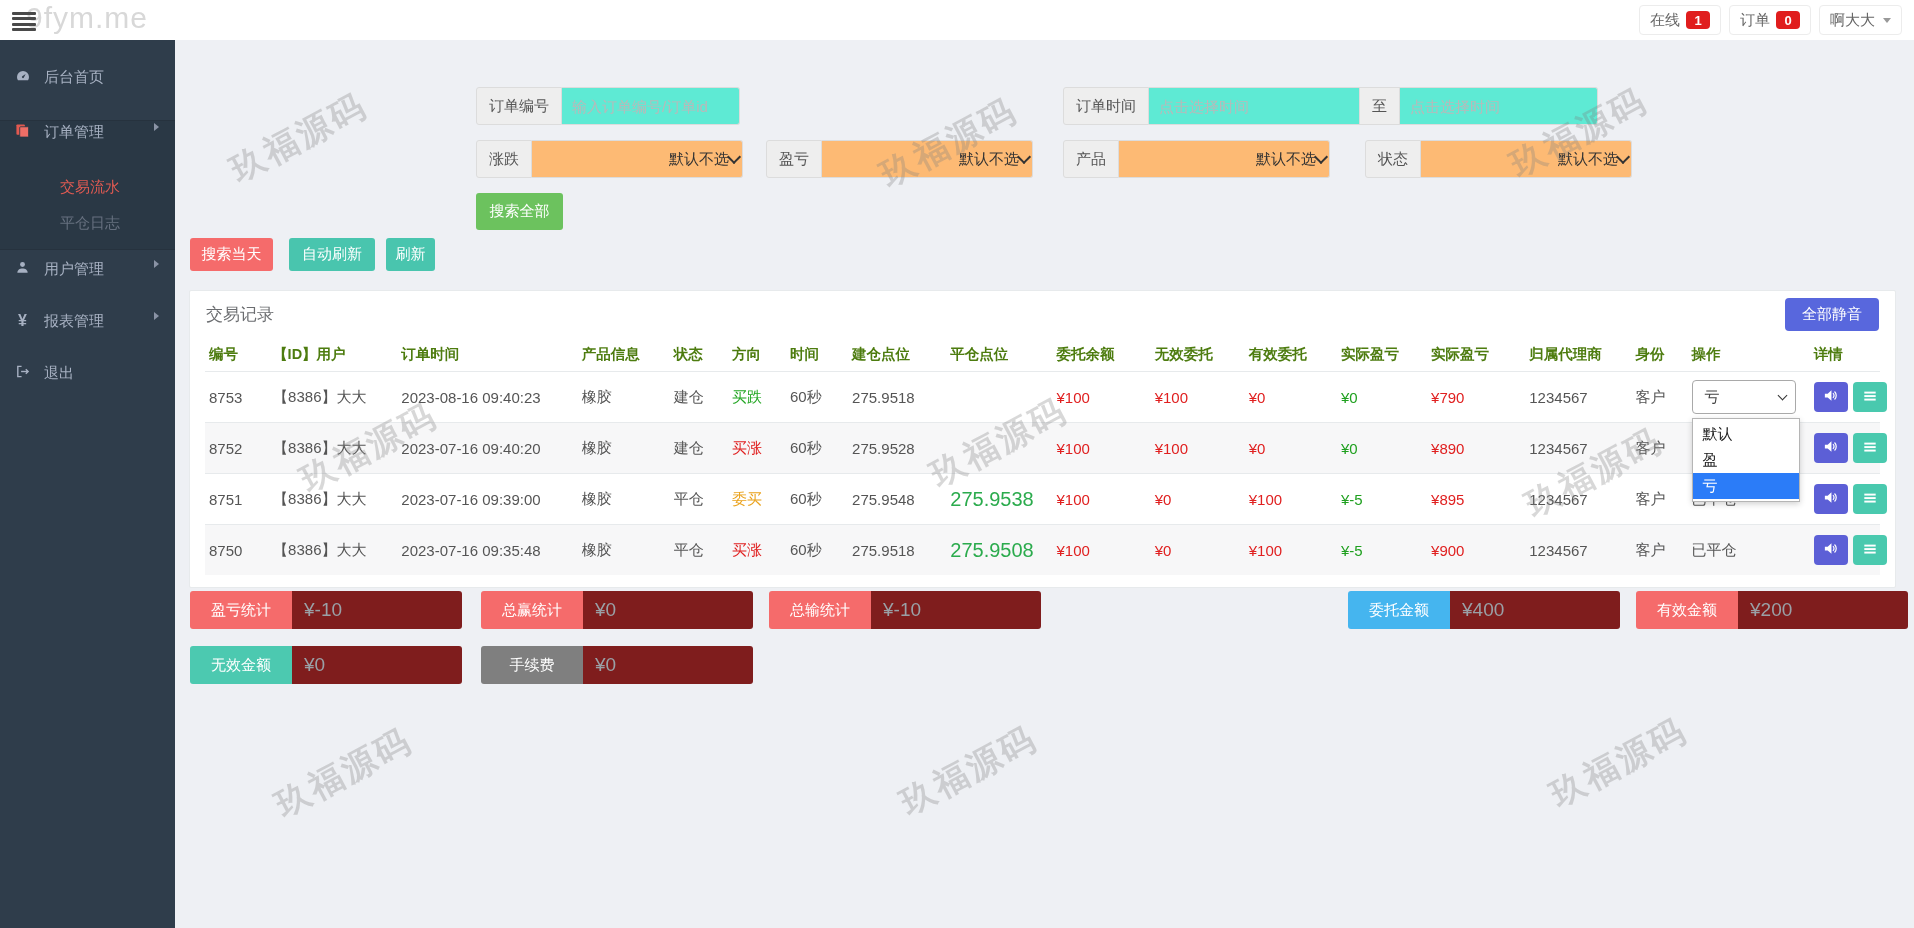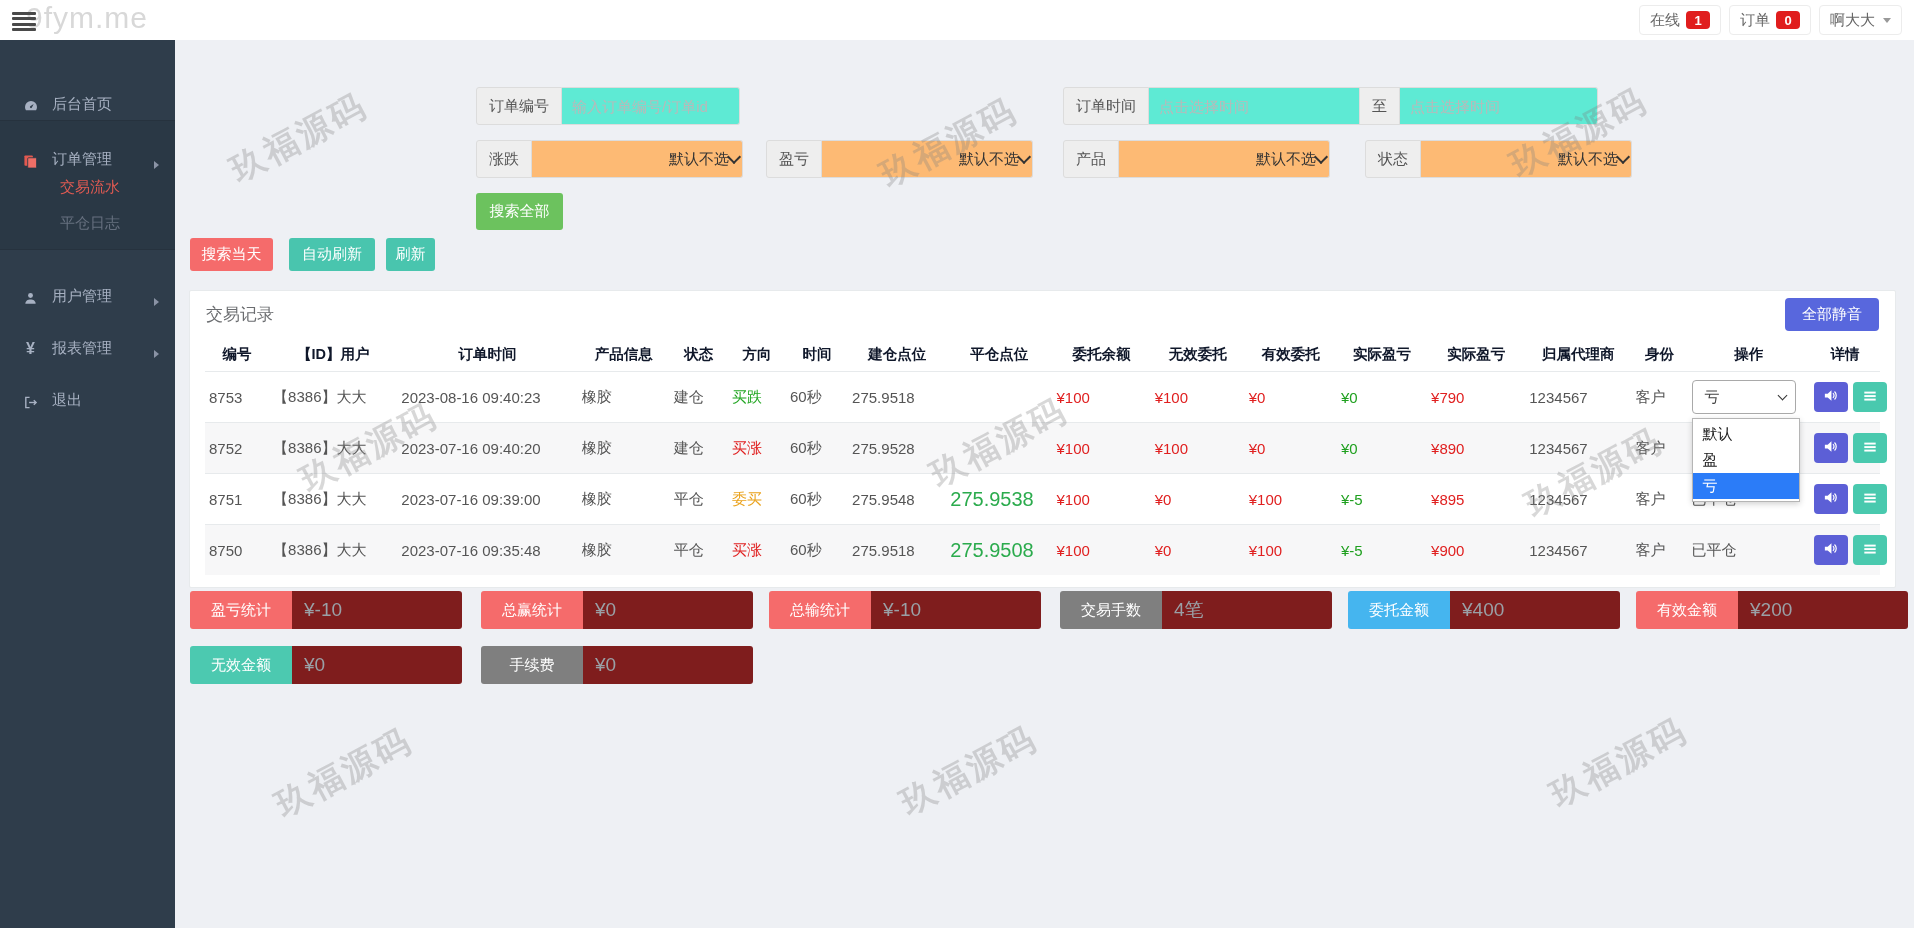--- a/index.html
+++ b/index.html
@@ -13,21 +13,21 @@
   .topbar{position:absolute;top:0;left:0;width:1914px;height:40px;background:#fff;z-index:5}
   .burger{position:absolute;left:12px;top:9px;cursor:pointer}
   .burger i{display:block;width:24px;height:3px;background:#4a4a4a;margin:2.5px 0;border-radius:1px}
   .logo{position:absolute;left:26px;top:1px;font-size:30px;color:#d8d8d8;letter-spacing:1px}
   .topbar-right{position:absolute;right:12px;top:5px;display:flex;gap:8px;align-items:center}
   .top-item{height:28px;border:1px solid #ececec;border-radius:4px;background:#fff;display:flex;align-items:center;gap:6px;padding:0 10px;font-size:15px;color:#666;cursor:pointer}
   .badge{min-width:18px;height:18px;background:#e01d1d;color:#fff;border-radius:4px;font-size:13px;display:flex;align-items:center;justify-content:center;padding:0 3px;font-weight:bold}
   .caret{width:0;height:0;border-left:4px solid transparent;border-right:4px solid transparent;border-top:5px solid #999;margin-left:2px}
   
   .sidebar{position:absolute;top:40px;left:0;width:175px;height:888px;background:#2f3d4b;padding-top:28px;box-sizing:border-box}
-  .nav-item{position:relative;height:46px;display:flex;align-items:flex-end;gap:13px;padding-left:22px;color:#a7b1c2;font-size:15px;cursor:pointer;margin-bottom:6px}
+  .nav-item{position:relative;height:46px;display:flex;align-items:flex-start;gap:13px;padding-left:14px;color:#a7b1c2;font-size:15px;cursor:pointer;margin-bottom:6px}
   .nav-item .nv-ic{width:17px;display:flex;justify-content:center;align-items:center}
   .nav-arrow{position:absolute;right:16px;width:0;height:0;border-left:5px solid #8a93a5;border-top:4px solid transparent;border-bottom:4px solid transparent}
   .nav-group{background:#2a3845;border-top:1px solid #26323e;border-bottom:1px solid #26323e;margin:6px 0 10px;padding:2px 0 8px}
   .nav-group .nav-item{margin-bottom:0}
   .sub-item{height:36px;display:flex;align-items:center;padding-left:60px;font-size:15px;color:#66707f;cursor:pointer}
   .sub-item.active{color:#e05a52}
   .yen-ic{font-weight:bold;font-size:16px;color:#a7b1c2}
   
   .content{position:absolute;left:175px;top:40px;width:1739px;height:888px}
   
@@ -44,21 +44,21 @@
   .btn{position:absolute;display:flex;align-items:center;justify-content:center;color:#fff;border-radius:3px;font-size:15px;cursor:pointer;border:none;box-sizing:border-box}
   .btn-green{background:#6cc25e}
   .btn-red{background:#f56b6b}
   .btn-teal{background:#49c5ae}
   
   .card{position:absolute;left:14px;top:250px;width:1707px;background:#fff;border:1px solid #e7eaec;border-radius:2px;box-sizing:border-box}
   .card-header{height:46px;display:flex;align-items:center;justify-content:space-between;padding:0 16px}
   .card-title{color:#6b6d70;font-size:17px}
   .btn-mute{position:static;width:94px;height:33px;background:#5867dd;border-radius:4px}
   table{width:1675px;margin:0 15px 12px;border-collapse:collapse;table-layout:fixed;font-size:15px;color:#555}
-  th{text-align:center;height:34px;border-bottom:1px solid #e7eaec;color:#0f172a;padding:0 4px;font-weight:bold;font-size:14.5px;white-space:nowrap}
+  th{text-align:left;height:34px;border-bottom:1px solid #e7eaec;color:#4d7c0f;padding:0 4px;font-weight:bold;font-size:14.5px;white-space:nowrap}
   td{height:50px;padding:0 4px;border-top:1px solid #e7eaec;color:#555;white-space:nowrap;overflow:visible}
   tbody tr:nth-child(even){background:#f7f7f8}
   .t-red{color:#e02020}
   .t-green{color:#1fa01f}
   .dir-green{color:#23a623}
   .dir-red{color:#e02020}
   .dir-orange{color:#eaa21c}
   .t-close{color:#2bab4d;font-size:20px}
   .op-cell{position:relative}
   .op-select{width:104px;height:34px;box-sizing:border-box;border:1px solid #a9a9a9;border-radius:4px;background:#fff;display:flex;align-items:center;justify-content:space-between;padding:0 9px 0 12px;color:#444;cursor:pointer}
@@ -428,24 +428,20 @@
     <span class="stat-value">¥-10</span>
   </div>
   <div class="stat" style="left:306px;top:551px">
     <span class="stat-label sl-red">总赢统计</span>
     <span class="stat-value">¥0</span>
   </div>
   <div class="stat" style="left:594px;top:551px">
     <span class="stat-label sl-red">总输统计</span>
     <span class="stat-value">¥-10</span>
   </div>
-  <div class="stat" style="left:885px;top:551px">
-    <span class="stat-label sl-gray">交易手数</span>
-    <span class="stat-value">4笔</span>
-  </div>
   <div class="stat" style="left:1173px;top:551px">
     <span class="stat-label sl-blue">委托金额</span>
     <span class="stat-value">¥400</span>
   </div>
   <div class="stat" style="left:1461px;top:551px">
     <span class="stat-label sl-red">有效金额</span>
     <span class="stat-value">¥200</span>
   </div>
 
   <div class="stat" style="left:15px;top:606px">

